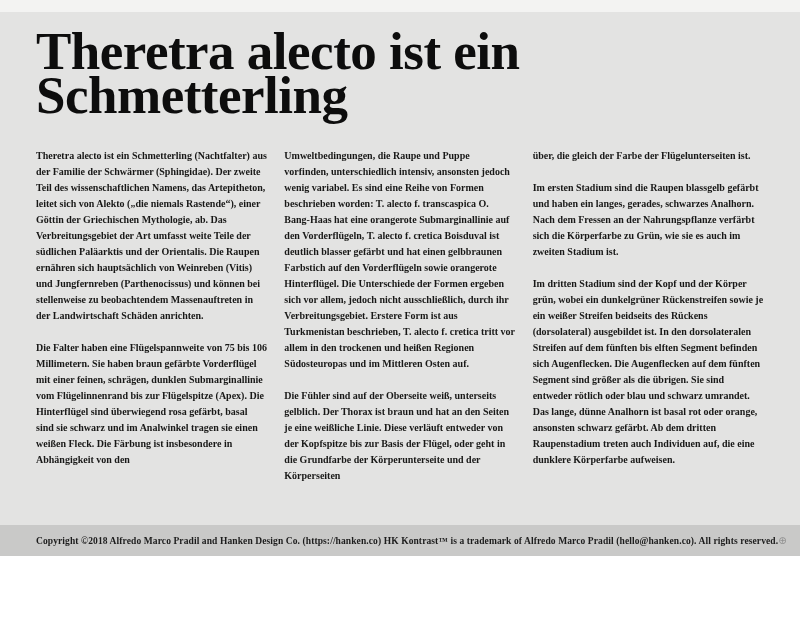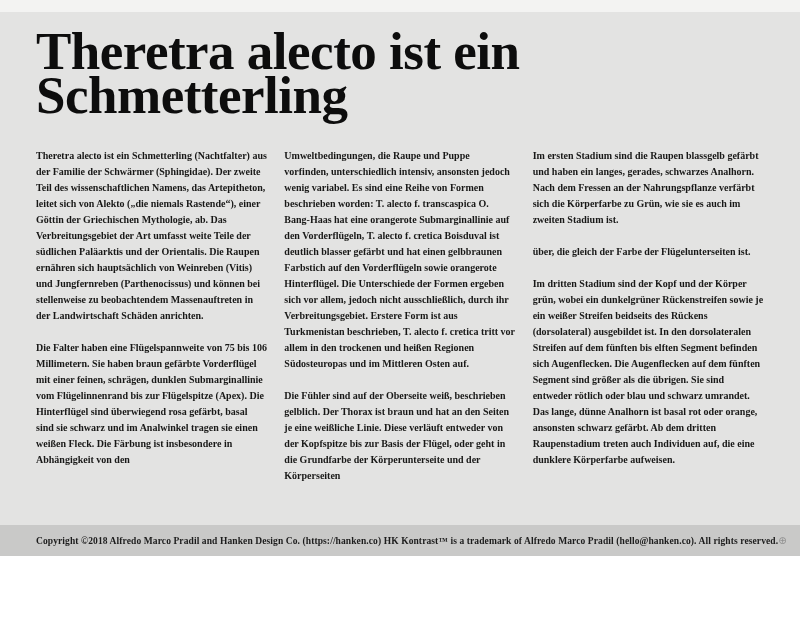--- a/index.html
+++ b/index.html
@@ -97,26 +97,26 @@
 
     <div class="columns">
 
       <div class="col">
         <p>Theretra alecto ist ein Schmetterling (Nachtfalter) aus der Familie der Schwärmer (Sphingidae). Der zweite Teil des wissenschaftlichen Namens, das Artepitheton, leitet sich von Alekto („die niemals Rastende“), einer Göttin der Griechischen Mythologie, ab. Das Verbreitungsgebiet der Art umfasst weite Teile der südlichen Paläarktis und der Orientalis. Die Raupen ernähren sich hauptsächlich von Weinreben (Vitis) und Jungfernreben (Parthenocissus) und können bei stellenweise zu beobachtendem Massenauftreten in der Landwirtschaft Schäden anrichten.</p>
         <p>Die Falter haben eine Flügelspannweite von 75 bis 106 Millimetern. Sie haben braun gefärbte Vorderflügel mit einer feinen, schrägen, dunklen Submarginallinie vom Flügelinnenrand bis zur Flügelspitze (Apex). Die Hinterflügel sind überwiegend rosa gefärbt, basal sind sie schwarz und im Analwinkel tragen sie einen weißen Fleck. Die Färbung ist insbesondere in Abhängigkeit von den</p>
       </div>
 
       <div class="col">
         <p>Umweltbedingungen, die Raupe und Puppe vorfinden, unterschiedlich intensiv, ansonsten jedoch wenig variabel. Es sind eine Reihe von Formen beschrieben worden: T. alecto f. transcaspica O. Bang-Haas hat eine orangerote Submarginallinie auf den Vorderflügeln, T. alecto f. cretica Boisduval ist deutlich blasser gefärbt und hat einen gelbbraunen Farbstich auf den Vorderflügeln sowie orangerote Hinterflügel. Die Unterschiede der Formen ergeben sich vor allem, jedoch nicht ausschließlich, durch ihr Verbreitungsgebiet. Erstere Form ist aus Turkmenistan beschrieben, T. alecto f. cretica tritt vor allem in den trockenen und heißen Regionen Südosteuropas und im Mittleren Osten auf.</p>
-        <p>Die Fühler sind auf der Oberseite weiß, beschrieben gelblich. Der Thorax ist braun und hat an den Seiten je eine weißliche Linie. Diese verläuft entweder von der Kopfspitze bis zur Basis der Flügel, oder geht in die Grundfarbe der Körperunterseite und der Körperseiten</p>
+        <p>Die Fühler sind auf der Oberseite weiß, unterseits gelblich. Der Thorax ist braun und hat an den Seiten je eine weißliche Linie. Diese verläuft entweder von der Kopfspitze bis zur Basis der Flügel, oder geht in die Grundfarbe der Körperunterseite und der Körperseiten</p>
       </div>
 
       <div class="col">
+        <p>über, die gleich der Farbe der Flügelunterseiten ist.</p>
         <p>Im ersten Stadium sind die Raupen blassgelb gefärbt und haben ein langes, gerades, schwarzes Analhorn. Nach dem Fressen an der Nahrungspflanze verfärbt sich die Körperfarbe zu Grün, wie sie es auch im zweiten Stadium ist.</p>
-        <p>über, die gleich der Farbe der Flügelunterseiten ist.</p>
         <p>Im dritten Stadium sind der Kopf und der Körper grün, wobei ein dunkelgrüner Rückenstreifen sowie je ein weißer Streifen beidseits des Rückens (dorsolateral) ausgebildet ist. In den dorsolateralen Streifen auf dem fünften bis elften Segment befinden sich Augenflecken. Die Augenflecken auf dem fünften Segment sind größer als die übrigen. Sie sind entweder rötlich oder blau und schwarz umrandet. Das lange, dünne Analhorn ist basal rot oder orange, ansonsten schwarz gefärbt. Ab dem dritten Raupenstadium treten auch Individuen auf, die eine dunklere Körperfarbe aufweisen.</p>
       </div>
 
     </div>
   </main>
 
   <footer class="footer">
     <span class="copyright">Copyright ©2018 Alfredo Marco Pradil and Hanken Design Co. (https://hanken.co) HK Kontrast™ is a trademark of Alfredo Marco Pradil (hello@hanken.co). All rights reserved.</span>
     <span class="badge">⊕</span>
   </footer>

